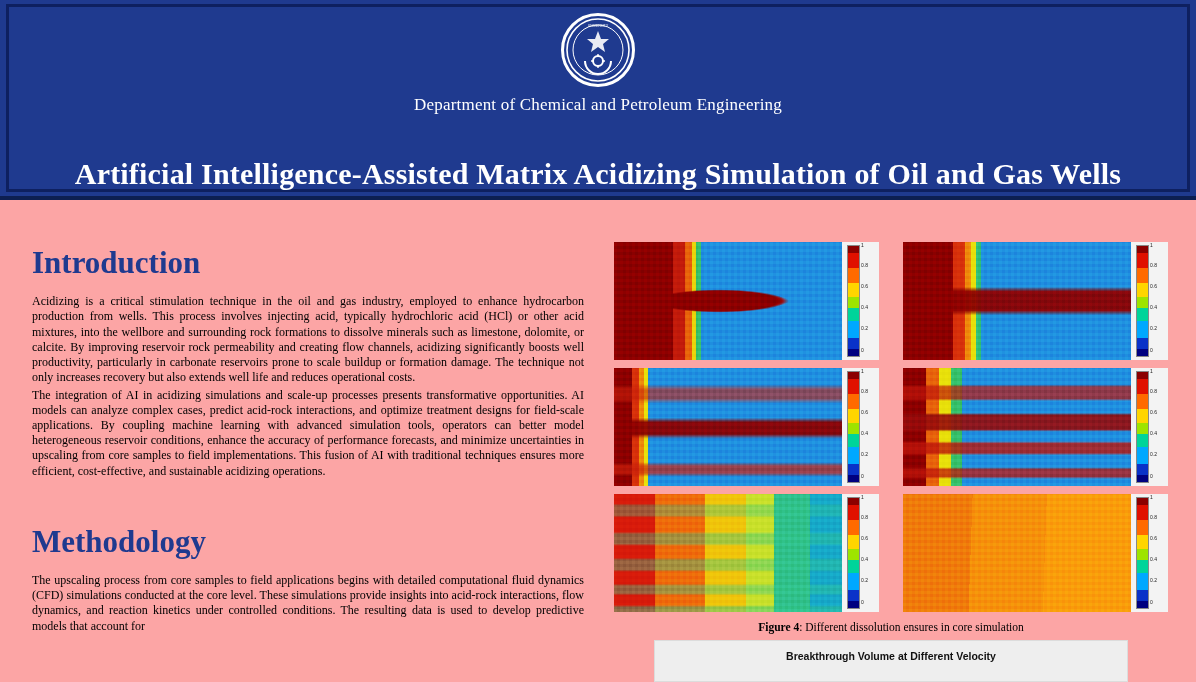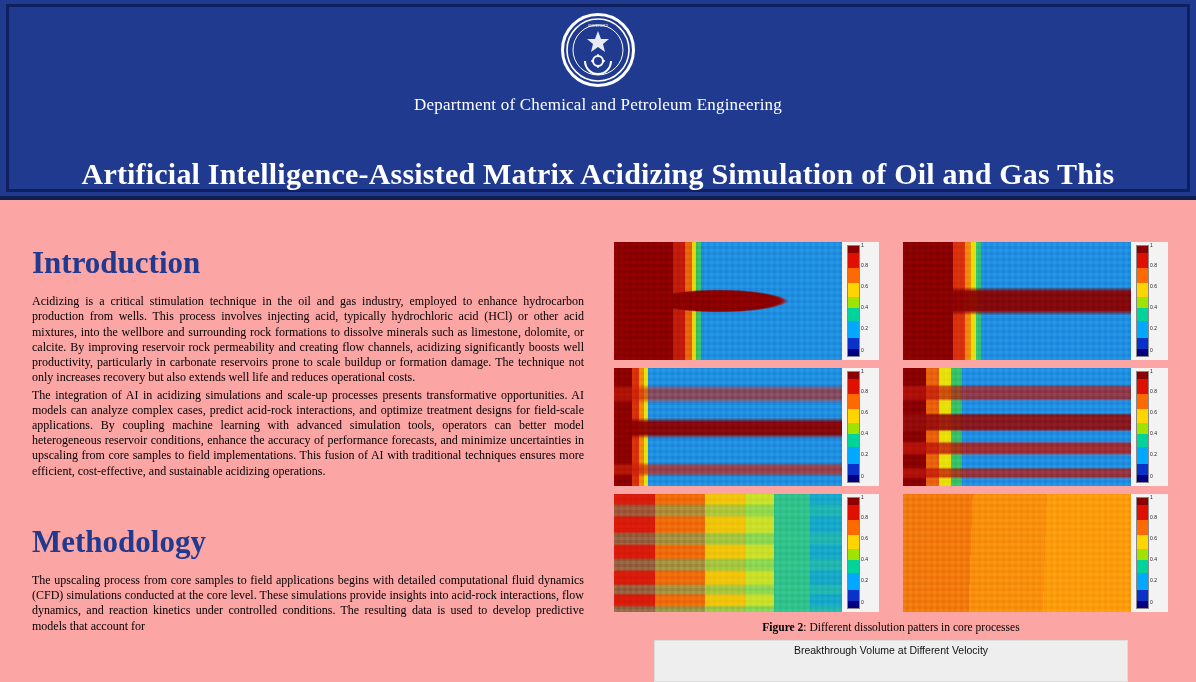--- a/index.html
+++ b/index.html
@@ -212,23 +212,23 @@
     width: 474px;
     height: 42px;
     background: #eeeeee;
     border: 1px solid #dcdcdc;
     overflow: hidden;
     position: relative;
   }
   .chart-title {
     text-align: center;
     font-size: 10.5px;
-    font-weight: normal;
+    font-weight: bold;
     font-family: "Liberation Sans", sans-serif;
-    padding-top: 3px;
+    padding-top: 9px;
     color: #111;
   }
 </style>
 </head>
 <body>
 
 <div id="poster">
 
   <div class="header">
     <div class="header-inner">
@@ -244,21 +244,21 @@
             <line x1="33" y1="37" x2="33" y2="39"></line>
             <line x1="33" y1="49" x2="33" y2="51"></line>
             <line x1="26" y1="44" x2="28" y2="44"></line>
             <line x1="38" y1="44" x2="40" y2="44"></line>
           </g>
           <text x="33" y="10" font-size="3.4" fill="#ffffff" text-anchor="middle" font-family="Liberation Sans, sans-serif">UNIVERSITY</text>
         </svg>
       </div>
 
       <div class="dept">Department of Chemical and Petroleum Engineering</div>
-      <div class="poster-title">Artificial Intelligence-Assisted Matrix Acidizing Simulation of Oil and Gas This</div>
+      <div class="poster-title">Artificial Intelligence-Assisted Matrix Acidizing Simulation of Oil and Gas Wells</div>
     </div>
   </div>
 
   <div class="body-wrap">
 
     <div class="col-left">
       <h2 class="section">Introduction</h2>
       <p class="para">Acidizing is a critical stimulation technique in the oil and gas industry, employed to enhance hydrocarbon production from wells. This process involves injecting acid, typically hydrochloric acid (HCl) or other acid mixtures, into the wellbore and surrounding rock formations to dissolve minerals such as limestone, dolomite, or calcite. By improving reservoir rock permeability and creating flow channels, acidizing significantly boosts well productivity, particularly in carbonate reservoirs prone to scale buildup or formation damage. The technique not only increases recovery but also extends well life and reduces operational costs.</p>
       <p class="para">The integration of AI in acidizing simulations and scale-up processes presents transformative opportunities. AI models can analyze complex cases, predict acid-rock interactions, and optimize treatment designs for field-scale applications. By coupling machine learning with advanced simulation tools, operators can better model heterogeneous reservoir conditions, enhance the accuracy of performance forecasts, and minimize uncertainties in upscaling from core samples to field implementations. This fusion of AI with traditional techniques ensures more efficient, cost-effective, and sustainable acidizing operations.</p>
 
@@ -356,21 +356,21 @@
             <span style="top:41px">0.6</span>
             <span style="top:62px">0.4</span>
             <span style="top:83px">0.2</span>
             <span style="top:105px">0</span>
           </div>
         </div>
 
       </div>
 
       <div class="fig-cap">
-        <b>Figure 2</b><span>: Different dissolution patters in core processes</span>
+        <b>Figure 4</b><span>: Different dissolution ensures in core simulation</span>
       </div>
 
       <div class="chart-box">
         <div class="chart-title">Breakthrough Volume at Different Velocity</div>
       </div>
 
     </div>
   </div>
 </div>
 

